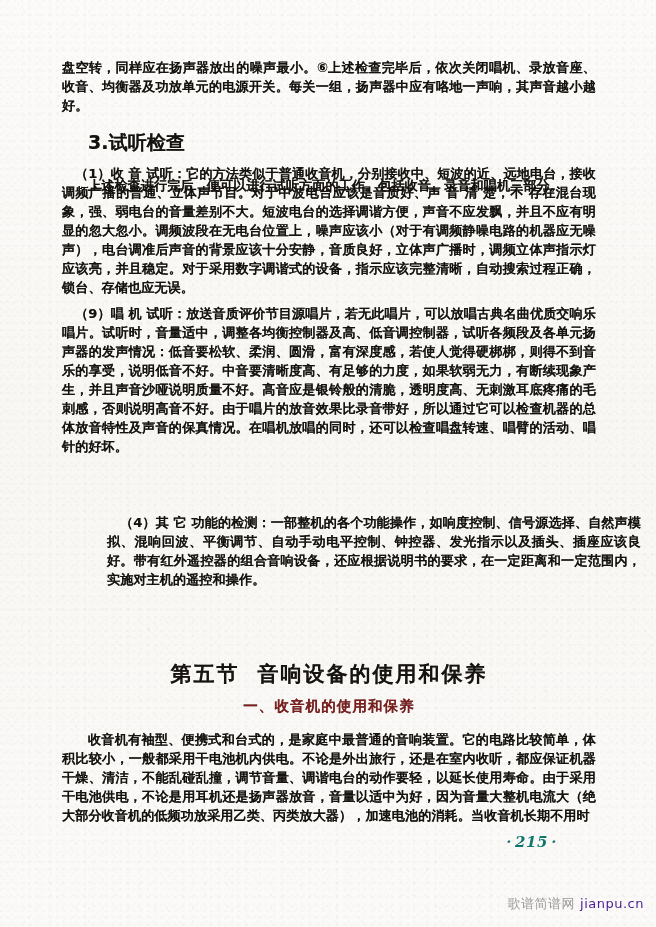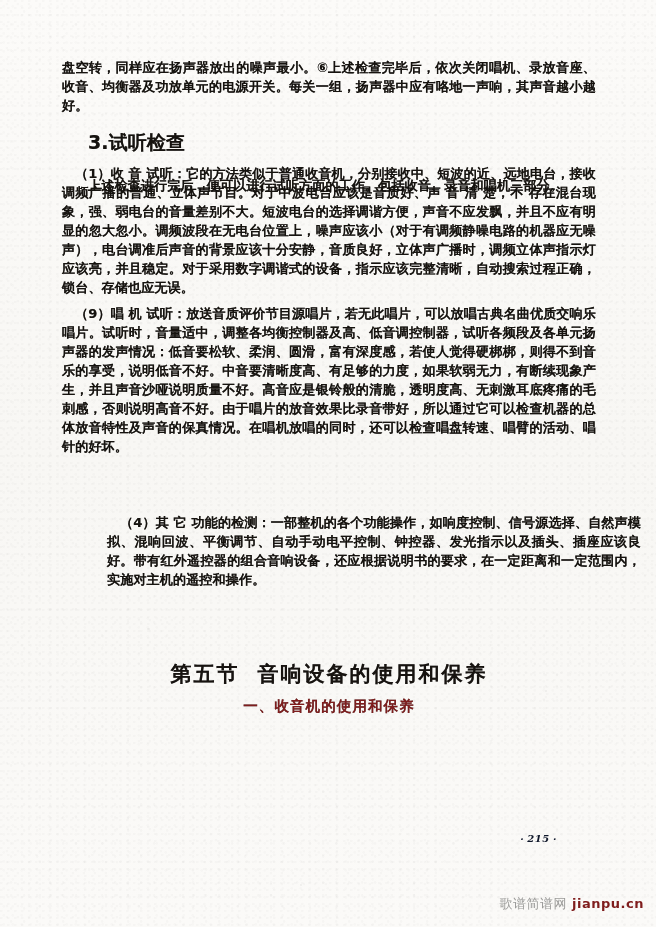--- a/index.html
+++ b/index.html
@@ -99,45 +99,45 @@
   }
 
   .t-b6 { position:absolute; top: 730px; width: 534px; }
 
   
   .page-number {
     position: absolute;
     top: 833px;
     right: 36px;
     font-family: "DejaVu Serif", serif;
-    font-size: 10px;
+    font-size: 15px;
     font-weight: 700;
     font-style: italic;
-    color: #0f172a;
+    color: #0f766e;
     letter-spacing: 0.6px;
   }
   .page-number .dot { padding: 0 3px; }
 
   
   .watermark {
     position: absolute;
     right: 12px;
     bottom: 14px;
     font-size: 13px;
     letter-spacing: 0.5px;
     white-space: nowrap;
     font-family: "DejaVu Sans", sans-serif;
   }
   .watermark .cn {
     color: #9a9a98;
     font-weight: 400;
   }
   .watermark .url {
-    color: #7f1d1d;
-    font-weight: 700;
+    color: #4c1d95;
+    font-weight: 400;
     margin-left: 5px;
     font-family: "DejaVu Sans", sans-serif;
   }
 
   
   .speck {
     position: absolute;
     background: rgba(0,0,0,0.055);
     border-radius: 50%;
     pointer-events: none;
@@ -174,20 +174,23 @@
   <div class="t-b5">
     <p class="para indent2">（4）其 它 功能的检测：一部整机的各个功能操作，如响度控制、信号源选择、自然声模拟、混响回波、平衡调节、自动手动电平控制、钟控器、发光指示以及插头、插座应该良好。带有红外遥控器的组合音响设备，还应根据说明书的要求，在一定距离和一定范围内，实施对主机的遥控和操作。</p>
   </div>
 
   <div class="section-heading">
     <span>第五节</span><span class="sp"></span><span>音响设备的使用和保养</span>
   </div>
 
   <div class="subsection-heading">一、收音机的使用和保养</div>
 
+  <div class="t-b6">
+    <p class="para indent">收音机有袖型、便携式和台式的，是家庭中最普通的音响装置。它的电路比较简单，体积比较小，一般都采用干电池机内供电。不论是外出旅行，还是在室内收听，都应保证机器干燥、清洁，不能乱碰乱撞，调节音量、调谐电台的动作要轻，以延长使用寿命。由于采用干电池供电，不论是用耳机还是扬声器放音，音量以适中为好，因为音量大整机电流大（绝大部分收音机的低频功放采用乙类、丙类放大器），加速电池的消耗。当收音机长期不用时</p>
+  </div>
 
   <div class="page-number">
     <span class="dot">·</span><span>215</span><span class="dot">·</span>
   </div>
 
 </div>
 
 <div class="watermark">
   <span class="cn">歌谱简谱网</span><span class="url">jianpu.cn</span>
 </div>

